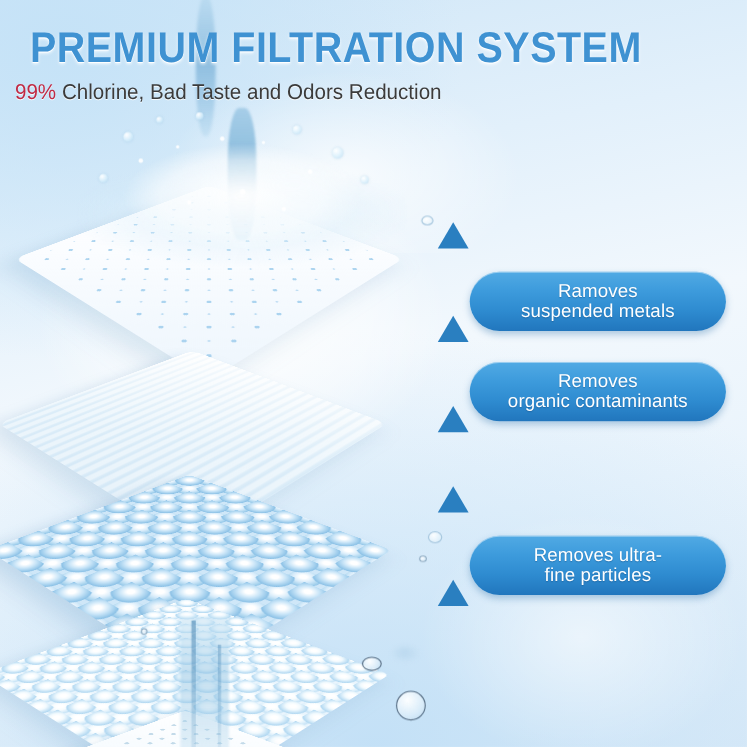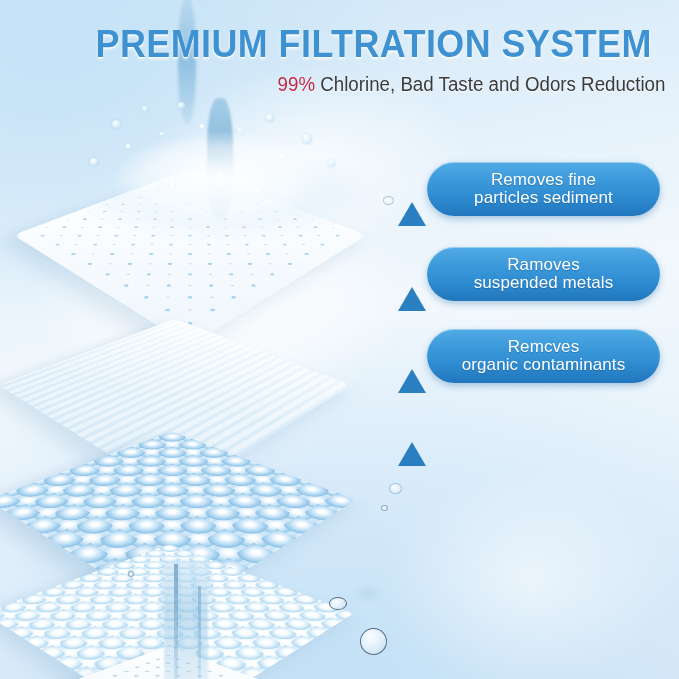--- a/index.html
+++ b/index.html
@@ -34,21 +34,21 @@
     background:radial-gradient(55% 60% at 48% 70%, rgba(255,255,255,.80) 0%, rgba(255,255,255,0) 70%);
   }
   .haze-bottomright {
     right:-60px; bottom:-60px; width:420px; height:320px;
     background:radial-gradient(50% 50% at 50% 50%, rgba(255,255,255,.55) 0%, rgba(255,255,255,0) 70%);
   }
 
   
   #header {
     position:absolute; left:0; top:0; width:679px;
-    text-align:right; z-index:40;
+    text-align:left; z-index:40;
   }
   #title {
     margin-top:22px;
     font-size:39px;
     font-weight:bold;
     letter-spacing:.5px;
     color:#3f92d2;
     font-family:"Liberation Sans Narrow","Liberation Sans",sans-serif;
     transform:scaleX(.92);
     text-shadow:0 1px 0 rgba(255,255,255,.95), 0 2px 3px rgba(255,255,255,.8);
@@ -353,42 +353,45 @@
   <div class="bubble thin" style="left:381px; top:505px; width:7px;  height:6px;"></div>
   <div class="bubble" style="left:329px; top:597px; width:18px; height:13px;"></div>
   <div class="bubble" style="left:360px; top:628px; width:27px; height:27px;"></div>
   <div class="blur-blob" style="left:357px; top:588px; width:24px; height:12px;"></div>
   <div class="bubble thin" style="left:128px; top:571px; width:6px;  height:6px;"></div>
 
   <div id="callouts">
 
     <div class="callout" style="top:0px;">
       <div class="tri"></div>
-      <div class="pill">
-        <span class="pill-text">Removes fine
-particles sediment</span>
-      </div>
     </div>
 
     <div class="callout" style="top:85px;">
       <div class="tri"></div>
       <div class="pill">
         <span class="pill-text">Ramoves
 suspended metals</span>
       </div>
     </div>
 
     <div class="callout" style="top:167px;">
       <div class="tri"></div>
       <div class="pill">
-        <span class="pill-text">Remcves
+        <span class="pill-text">Removes
 organic contaminants</span>
       </div>
     </div>
 
     <div class="callout" style="top:240px;">
       <div class="tri"></div>
     </div>
 
+    <div class="callout" style="top:325px;">
+      <div class="tri"></div>
+      <div class="pill">
+        <span class="pill-text">Removes ultra-
+fine particles</span>
+      </div>
+    </div>
 
   </div>
 
 </div>
 
 </body></html>

